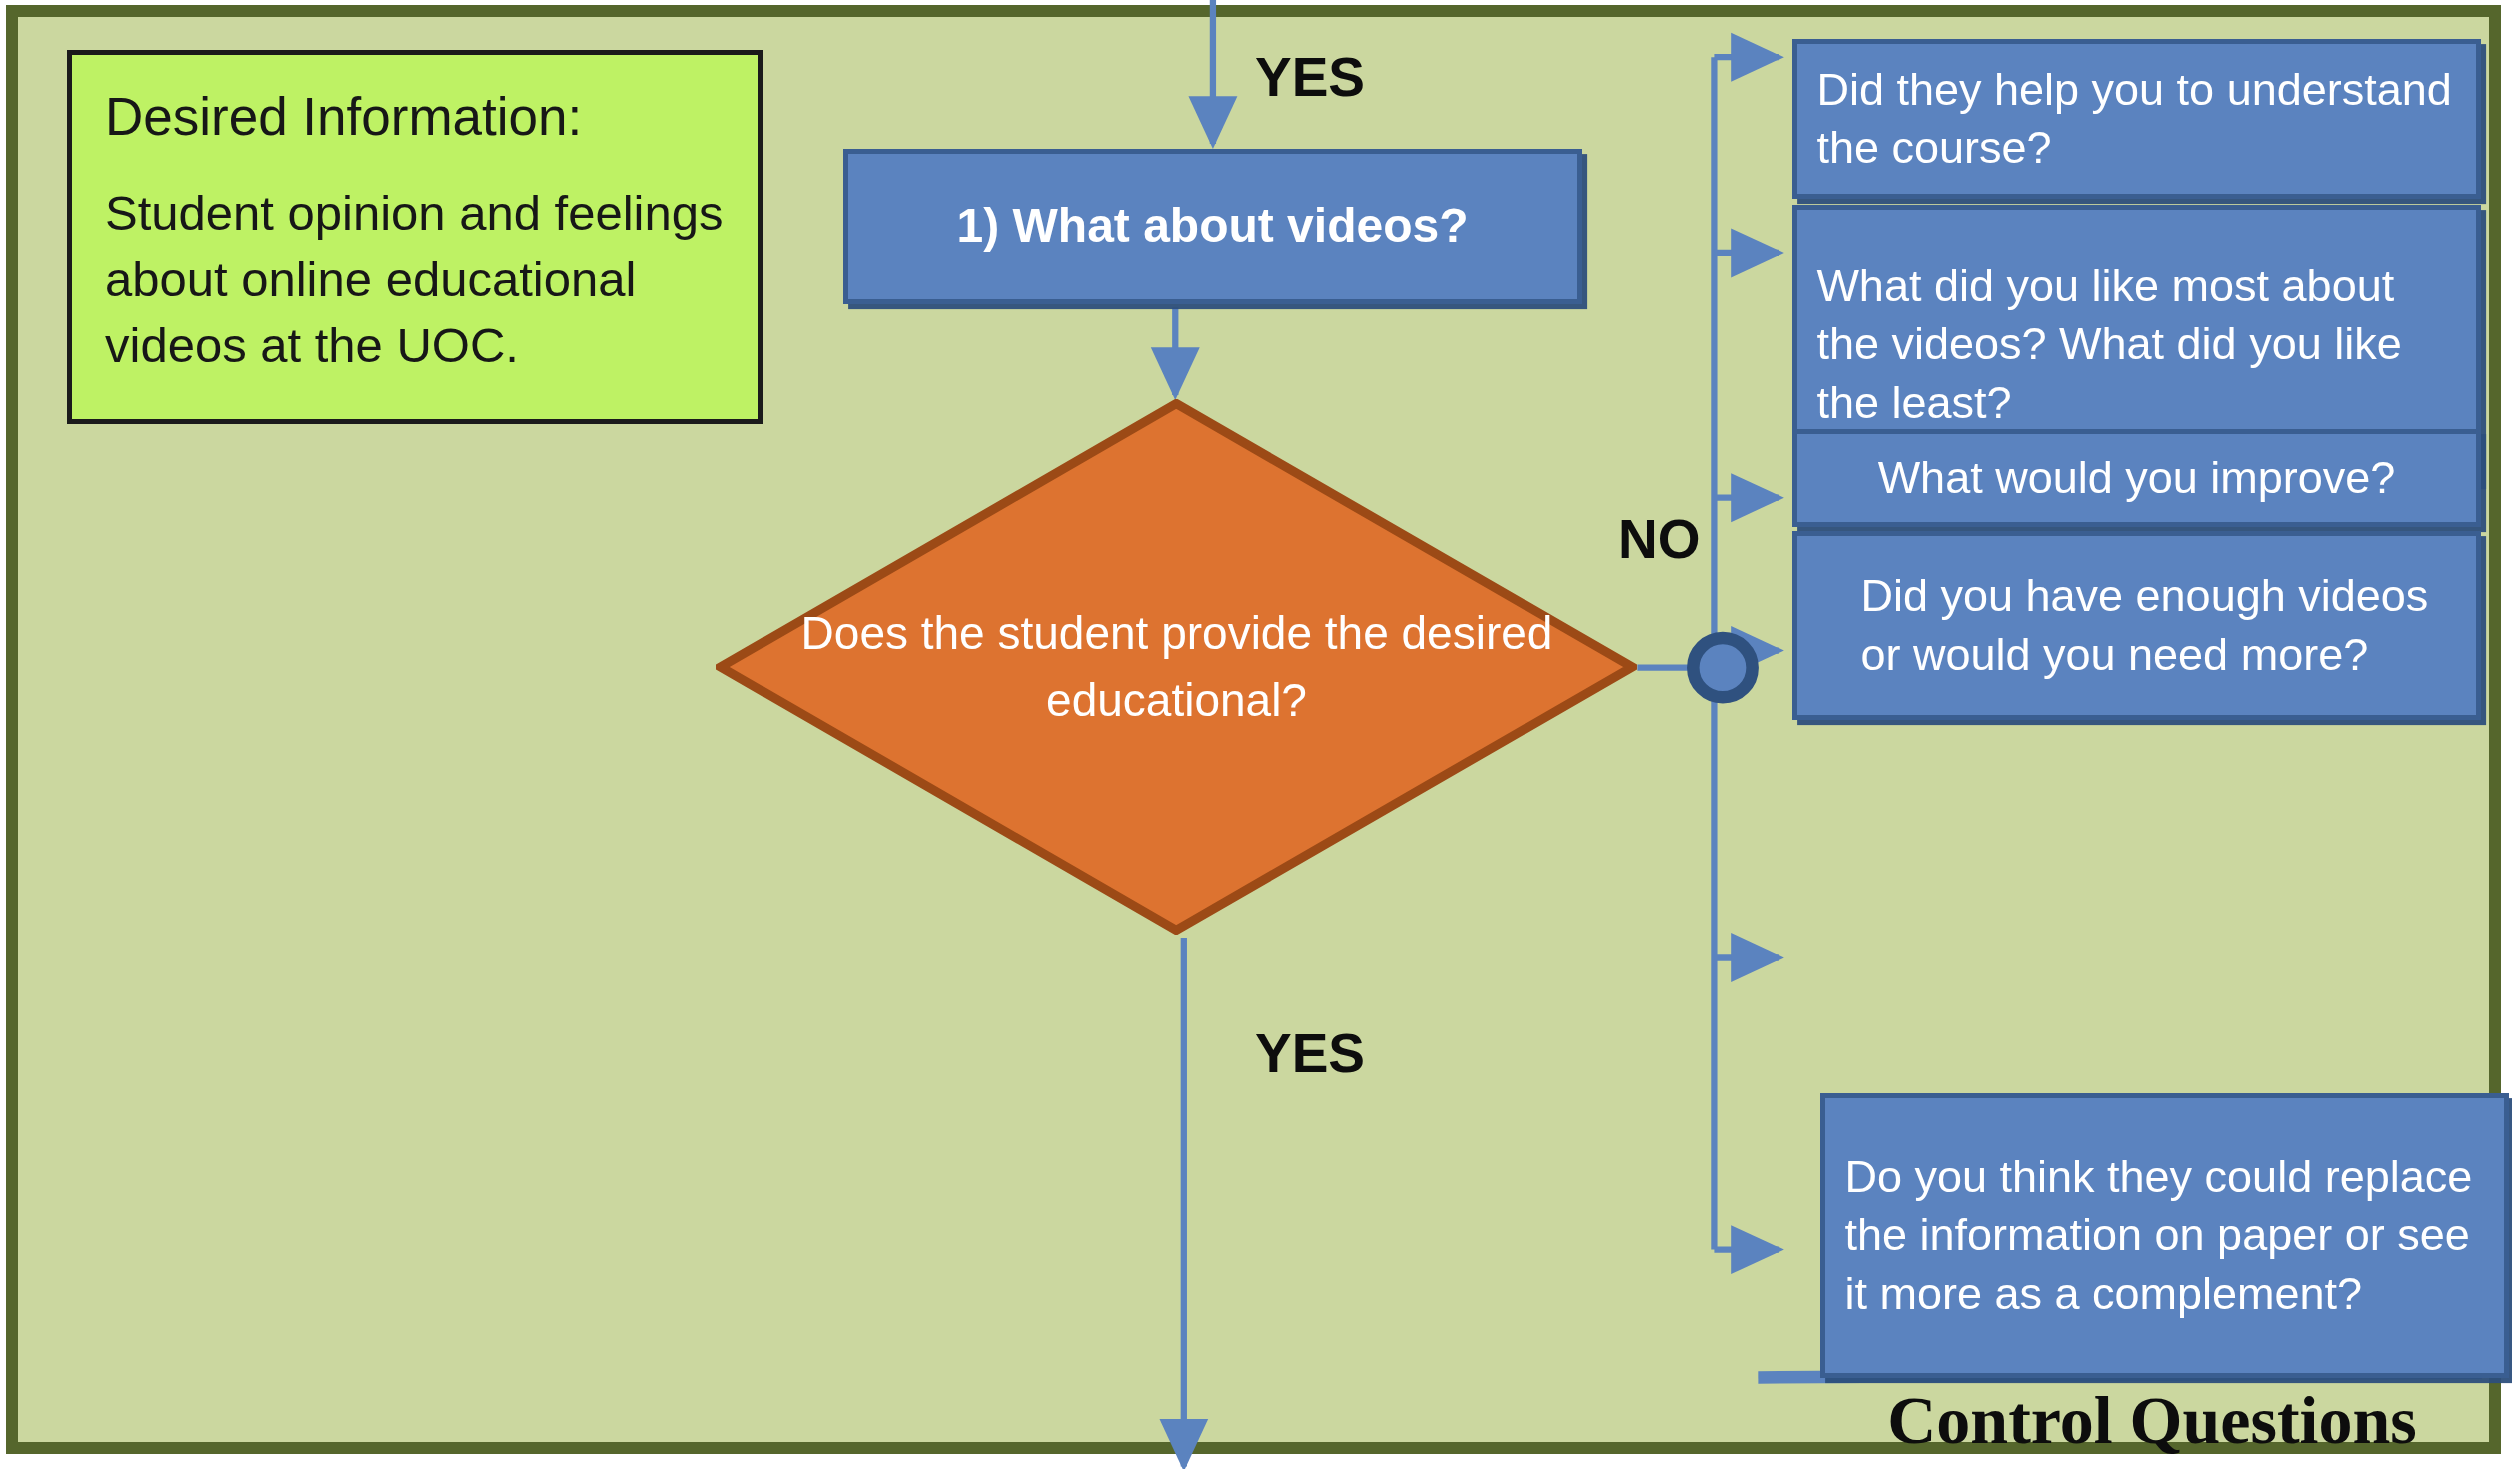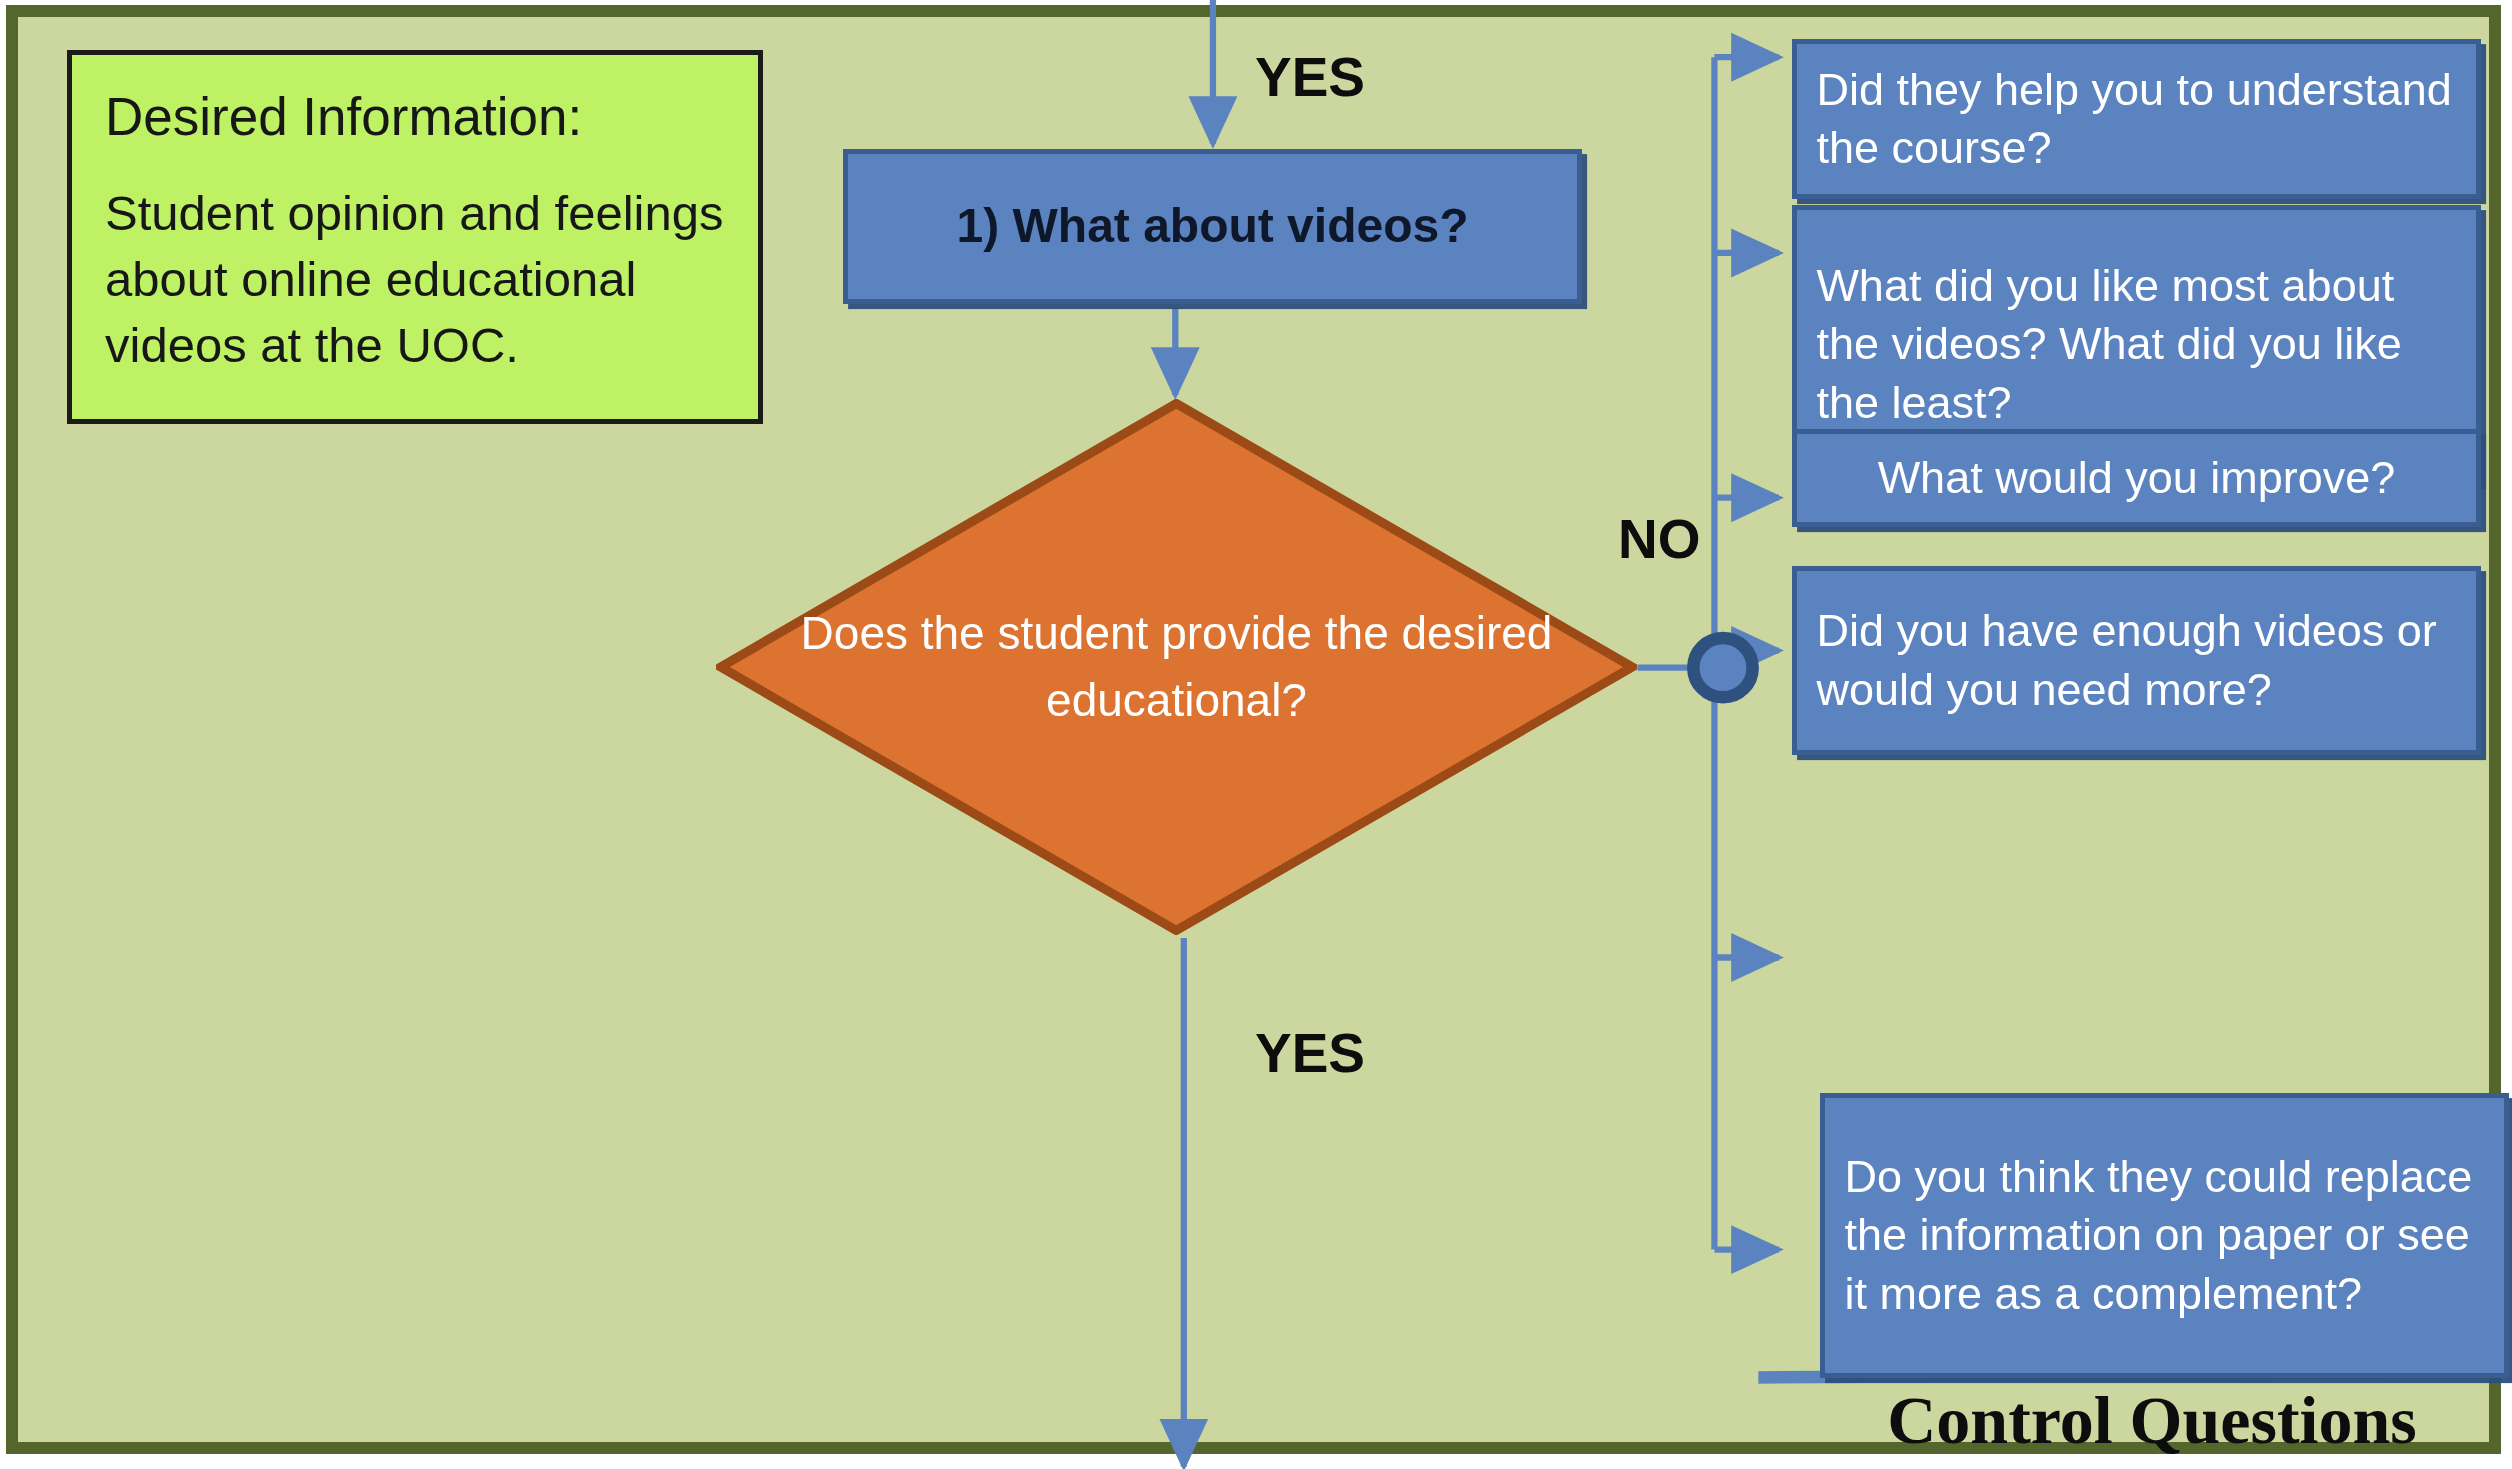--- a/index.html
+++ b/index.html
@@ -72,30 +72,30 @@
     line-height:1.30;
     padding:0 19.4px;
   }
 
   
   #proc{
     left:843px; top:149px;
     width:739px; height:155px;
   }
   #proc .btxt{
-    color:#0f172a;
+    color:#ffffff;
     font-weight:bold;
     font-size:48px;
   }
 
   
   #q0{ left:1792px; top:39px;   width:689px; height:160px; }
   #q1{ left:1792px; top:205px;  width:689px; height:279px; }
   #q2{ left:1792px; top:429px;  width:689px; height:98px; }
-  #q3{ left:1792px; top:566px;  width:689px; height:189px; }
+  #q3{ left:1792px; top:531px;  width:689px; height:189px;padding-left:44px; }
   #q4{ left:1792px; top:731px; width:689px; height:354px; }
   #q5{ left:1820px; top:1093px; width:689px; height:285px; }
 
   
   #decision{
     position:absolute;
     left:716px; top:399px;
     width:921px; height:536px;
   }
   #decision svg{ position:absolute; left:0; top:0; }

